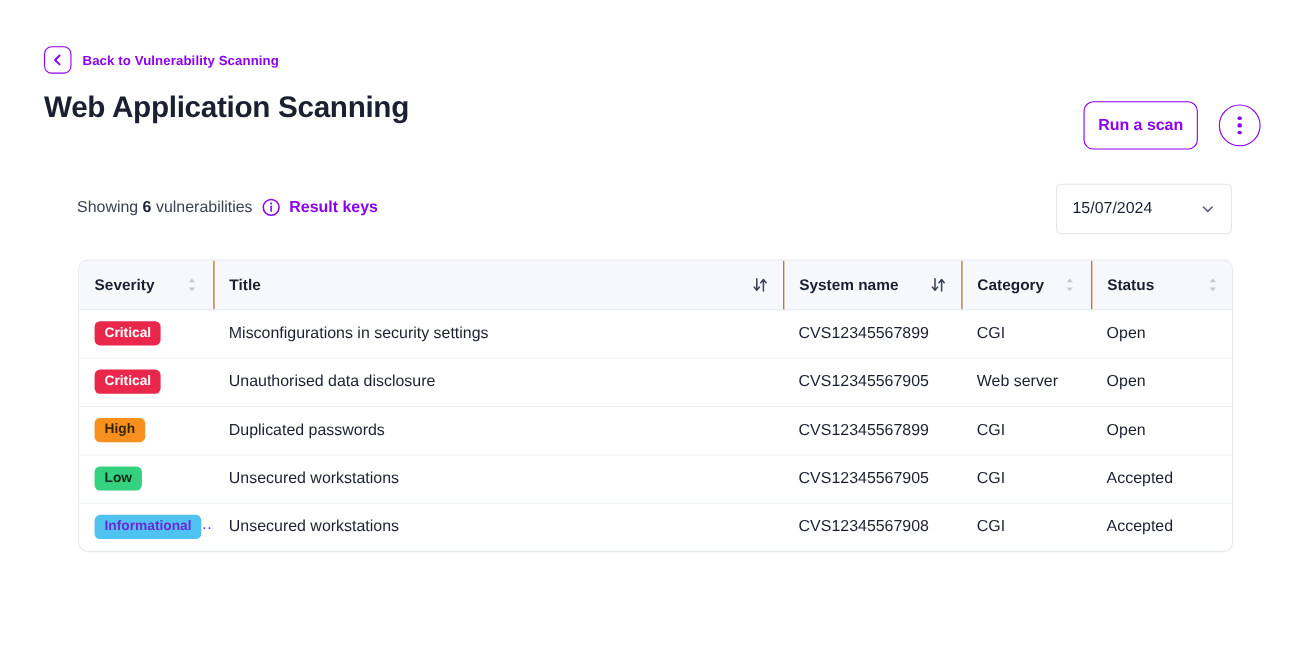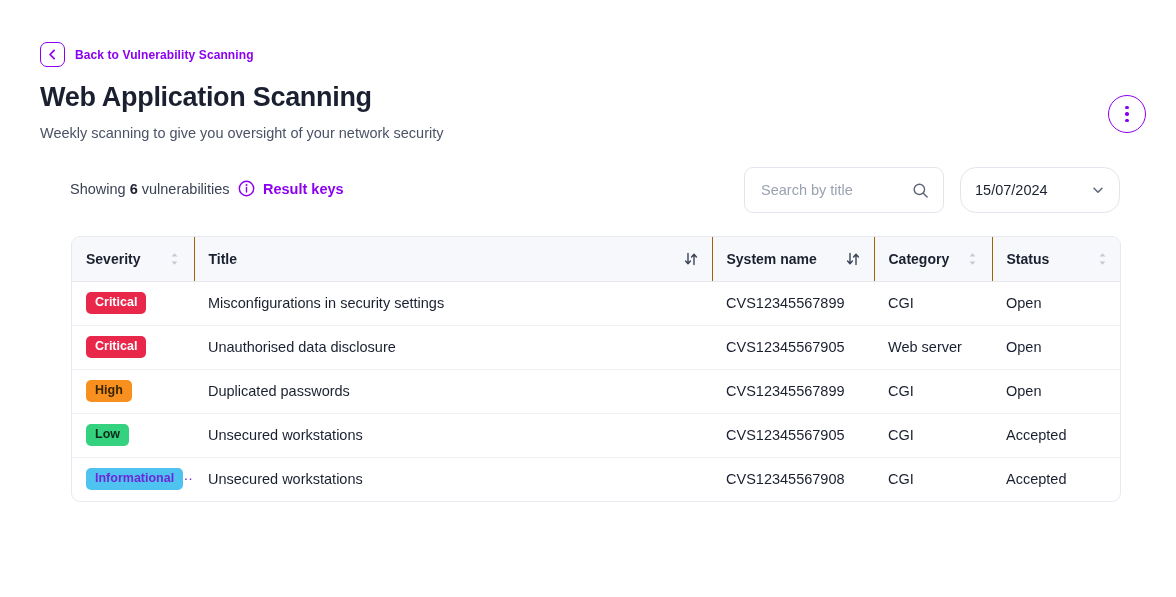--- a/index.html
+++ b/index.html
@@ -169,21 +169,21 @@
   }
   .search-input::placeholder { color: #9aa1b0; }
 
   .date-box {
     position: absolute;
     left: 952px;
     top: 159px;
     width: 160px;
     height: 46px;
     border: 1px solid #e2e5ec;
-    border-radius: 16px;
+    border-radius: 5px;
     background: #fff;
     display: flex;
     align-items: center;
     justify-content: space-between;
     padding: 0 14px;
     box-sizing: border-box;
     cursor: pointer;
   }
   .date-value {
     font-size: 14.5px;
@@ -266,22 +266,22 @@
   <div class="back-row">
     <div class="back-btn">
       <svg width="11" height="11" viewBox="0 0 12 12">
         <path d="M7.8 1.6 L3.3 6 L7.8 10.4" fill="none" stroke="#8B00F0" stroke-width="1.9" stroke-linecap="round" stroke-linejoin="round"></path>
       </svg>
     </div>
     <span class="back-label">Back to Vulnerability Scanning</span>
   </div>
 
   <h1 class="page-title">Web Application Scanning</h1>
-  <p class="page-subtitle">Weekly scanning to give you oversight of your network security</p>
-
+
+  <button class="run-scan-btn">Run a scan</button>
   <div class="kebab-btn">
     <span class="kebab-dot"></span>
     <span class="kebab-dot"></span>
     <span class="kebab-dot"></span>
   </div>
 
   <div class="showing-text">
     <span>Showing</span>
     <span class="showing-count">6</span>
     <span>vulnerabilities</span>
@@ -289,27 +289,20 @@
 
   <div class="result-keys">
     <svg width="17" height="17" viewBox="0 0 18 18">
       <circle cx="9" cy="9" r="7.6" fill="none" stroke="#8B00F0" stroke-width="1.5"></circle>
       <circle cx="9" cy="5.3" r="1.05" fill="#8B00F0"></circle>
       <path d="M9 7.9 V12.8" stroke="#8B00F0" stroke-width="1.5" stroke-linecap="round"></path>
     </svg>
     <span class="result-keys-label">Result keys</span>
   </div>
 
-  <div class="search-box">
-    <input class="search-input" type="text" placeholder="Search by title" style="">
-    <svg width="17" height="17" viewBox="0 0 18 18">
-      <circle cx="7.8" cy="7.8" r="5.5" fill="none" stroke="#5c6475" stroke-width="1.5"></circle>
-      <path d="M11.9 11.9 L16 16" stroke="#5c6475" stroke-width="1.5" stroke-linecap="round"></path>
-    </svg>
-  </div>
 
   <div class="date-box">
     <span class="date-value">15/07/2024</span>
     <svg width="14" height="14" viewBox="0 0 14 14">
       <path d="M3 5.2 L7 9.2 L11 5.2" fill="none" stroke="#5c6475" stroke-width="1.5" stroke-linecap="round" stroke-linejoin="round"></path>
     </svg>
   </div>
 
   <div class="table-card">
     <table class="vuln-table">

